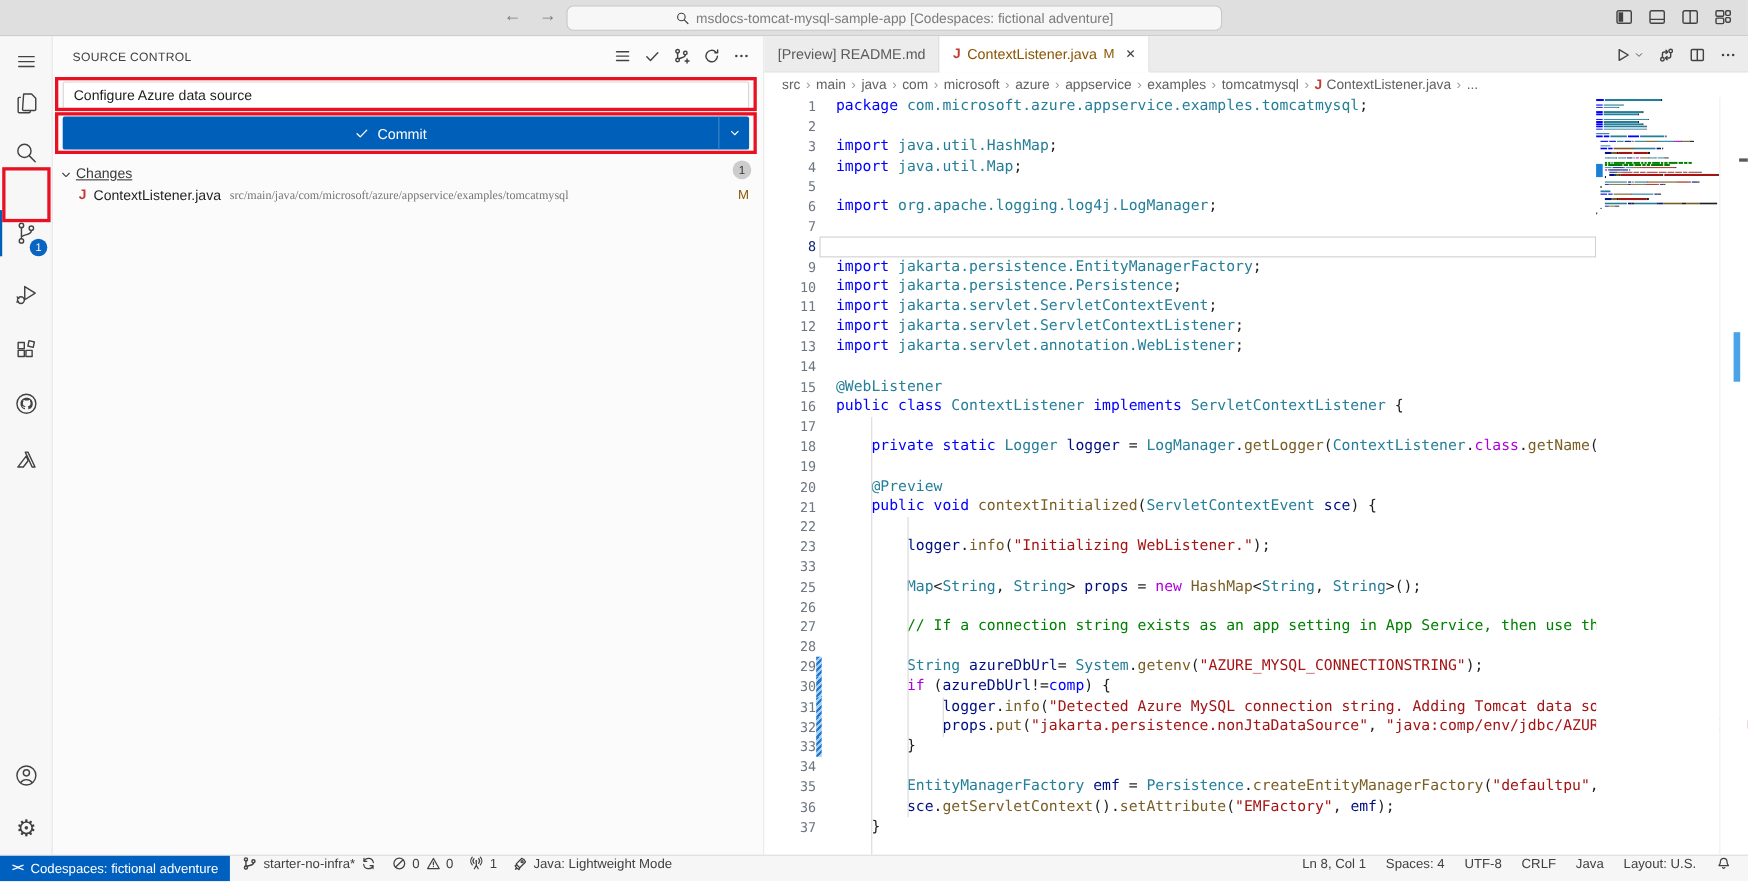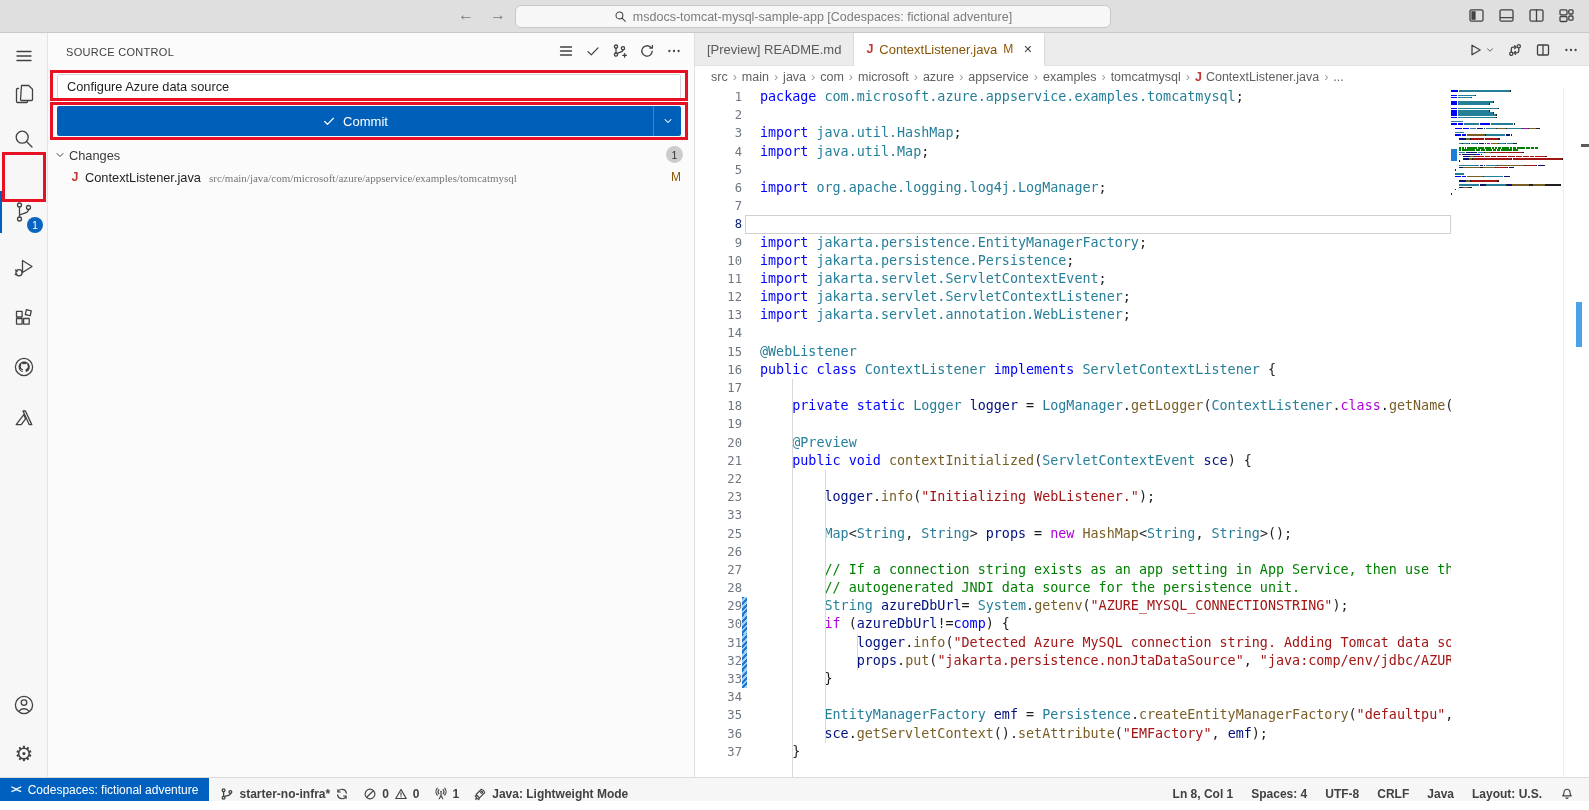--- a/index.html
+++ b/index.html
@@ -26,21 +26,21 @@
   .annot { position:absolute; border:3px solid #e81123; pointer-events:none; }
 
   
   .sidebar { position:absolute; top:33px; left:48px; width:647px; bottom:33px; background:#fbfbfb; border-right:1px solid #e0e0e0; }
   .sc-title { position:absolute; left:18px; top:13px; font-size:11px; color:#414141; letter-spacing:0.3px; }
   .sc-toolbar { position:absolute; right:12px; top:10px; display:flex; gap:11px; align-items:center; }
   .sc-input { position:absolute; left:9px; top:41px; width:624px; height:25px; background:#fff; border:1px solid #d6d6d6; border-radius:2px; font-family:"Liberation Sans",sans-serif; font-size:12.8px; color:#1f1f1f; padding:0 9px; outline:none; }
   .commit-btn { position:absolute; left:9px; top:73px; width:624px; height:30px; background:#005fb8; border-radius:2px; color:#fff; display:flex; align-items:center; }
   .commit-main { flex:1; display:flex; align-items:center; justify-content:center; gap:7px; font-size:13px; height:100%; cursor:pointer; }
   .commit-drop { width:28px; height:100%; border-left:1px solid #3c87cc; display:flex; align-items:center; justify-content:center; cursor:pointer; }
-  .changes-hdr { position:absolute; left:0; right:0; top:112px; height:20px; display:flex; align-items:center; }
+  .changes-hdr { position:absolute; left:0; right:0; top:112px; height:20px; display:flex; align-items:flex-end;text-decoration:underline; }
   .changes-hdr .twisty { margin-left:6px; margin-right:3px; }
   .changes-hdr .lbl { font-size:12.8px; color:#3b3b3b; }
   .count-badge { position:absolute; right:11px; top:1px; width:17px; height:17px; border-radius:50%; background:#cccccc; color:#333; font-size:10.5px; display:flex; align-items:center; justify-content:center; }
   .file-row { position:absolute; left:0; right:0; top:133px; height:22px; display:flex; align-items:center; }
   .jicon { color:#bf3b34; font-weight:bold; font-size:12.5px; font-family:"Liberation Sans",sans-serif; }
   .file-row .jicon { margin-left:20px; width:14px; text-align:center; }
   .file-name { font-size:12.8px; color:#1f1f1f; margin-left:3px; }
   .file-path { font-size:11px; color:#767676; margin-left:8px; margin-top:2px; white-space:nowrap; overflow:hidden; flex:1;font-family:Liberation Serif, serif; }
   .file-status { color:#895503; font-size:12px; margin-right:13px; margin-left:8px; }
 
@@ -68,21 +68,21 @@
   .minimap { position:absolute; top:2px; right:26px; width:112px; bottom:0; background:#fff; overflow:hidden; }
   .mrow { height:2.2px; white-space:nowrap; font-size:0; overflow:hidden; }
   .mrow i { display:inline-block; height:1.5px; vertical-align:top; margin-top:0.35px; }
   .mm-changed { position:absolute; top:61px; right:132px; width:6px; height:12px; background:#1b80d4; }
   .ruler { position:absolute; top:0; right:0; width:26px; bottom:0; background:#fff; border-left:1px solid #efefef; }
   .ruler-cursor { position:absolute; top:56px; right:0; width:8px; height:3px; background:#5a5a5a; }
   .ruler-changed { position:absolute; top:214px; right:7px; width:6px; height:45px; background:#4aa2e8; }
 
   
   .statusbar { position:absolute; top:777px; left:0; right:0; height:24px; background:#f6f6f6; border-top:1px solid #dcdcdc; display:flex; align-items:stretch; font-size:12px; color:#414141; }
-  .sb-item { display:flex; align-items:flex-end; gap:5px; padding:0 7px; cursor:pointer;font-weight:bold; }
+  .sb-item { display:flex; align-items:flex-start; gap:5px; padding:0 7px; cursor:pointer; }
   .sb-remote { background:#0060c0; color:#fff; padding:0 11px; display:flex; align-items:center; gap:7px; font-size:12px; }
   .sb-remote .glyph { font-size:10px; letter-spacing:-1px; font-weight:bold; }
   .sb-right { margin-left:auto; display:flex; align-items:stretch; padding-right:6px; }
   .sb-right .sb-item { padding:0 9px; }
 </style>
 <style>.tk-kw{color:#0000ff}.mm-kw{background:#0000ff}.tk-ctl{color:#af00db}.mm-ctl{background:#af00db}.tk-type{color:#267f99}.mm-type{background:#267f99}.tk-ns{color:#267f99}.mm-ns{background:#267f99}.tk-var{color:#001080}.mm-var{background:#001080}.tk-fn{color:#795e26}.mm-fn{background:#795e26}.tk-str{color:#a31515}.mm-str{background:#a31515}.tk-com{color:#008000}.mm-com{background:#008000}.tk-pln{color:#1e1e1e}.mm-pln{background:#1e1e1e}</style></head>
 <body>
 
 <div class="titlebar">
   <div class="nav-arrows">
@@ -425,21 +425,20 @@
         <div class="crow">
           <span class="ln">26</span>
           <span class="ctext"></span>
         </div>
         <div class="crow">
           <span class="ln">27</span>
           <span class="ctext"><span class="tk-pln">        </span><span class="tk-com">// If a connection string exists as an app setting in App Service, then use the</span></span>
         </div>
         <div class="crow">
           <span class="ln">28</span>
-          <span class="ctext"><span class="tk-pln">        </span><span class="tk-com">// autogenerated JNDI data source for the persistence unit.</span></span>
         </div>
         <div class="crow">
           <span class="ln">29</span>
           <span class="cmark"></span>
           <span class="ctext"><span class="tk-pln">        </span><span class="tk-type">String</span><span class="tk-pln"> </span><span class="tk-var">azureDbUrl</span><span class="tk-pln">= </span><span class="tk-type">System</span><span class="tk-pln">.</span><span class="tk-fn">getenv</span><span class="tk-pln">(</span><span class="tk-str">"AZURE_MYSQL_CONNECTIONSTRING"</span><span class="tk-pln">);</span></span>
         </div>
         <div class="crow">
           <span class="ln">30</span>
           <span class="cmark"></span>
           <span class="ctext"><span class="tk-pln">        </span><span class="tk-ctl">if</span><span class="tk-pln"> (</span><span class="tk-var">azureDbUrl</span><span class="tk-pln">!=</span><span class="tk-kw">comp</span><span class="tk-pln">) {</span></span>

